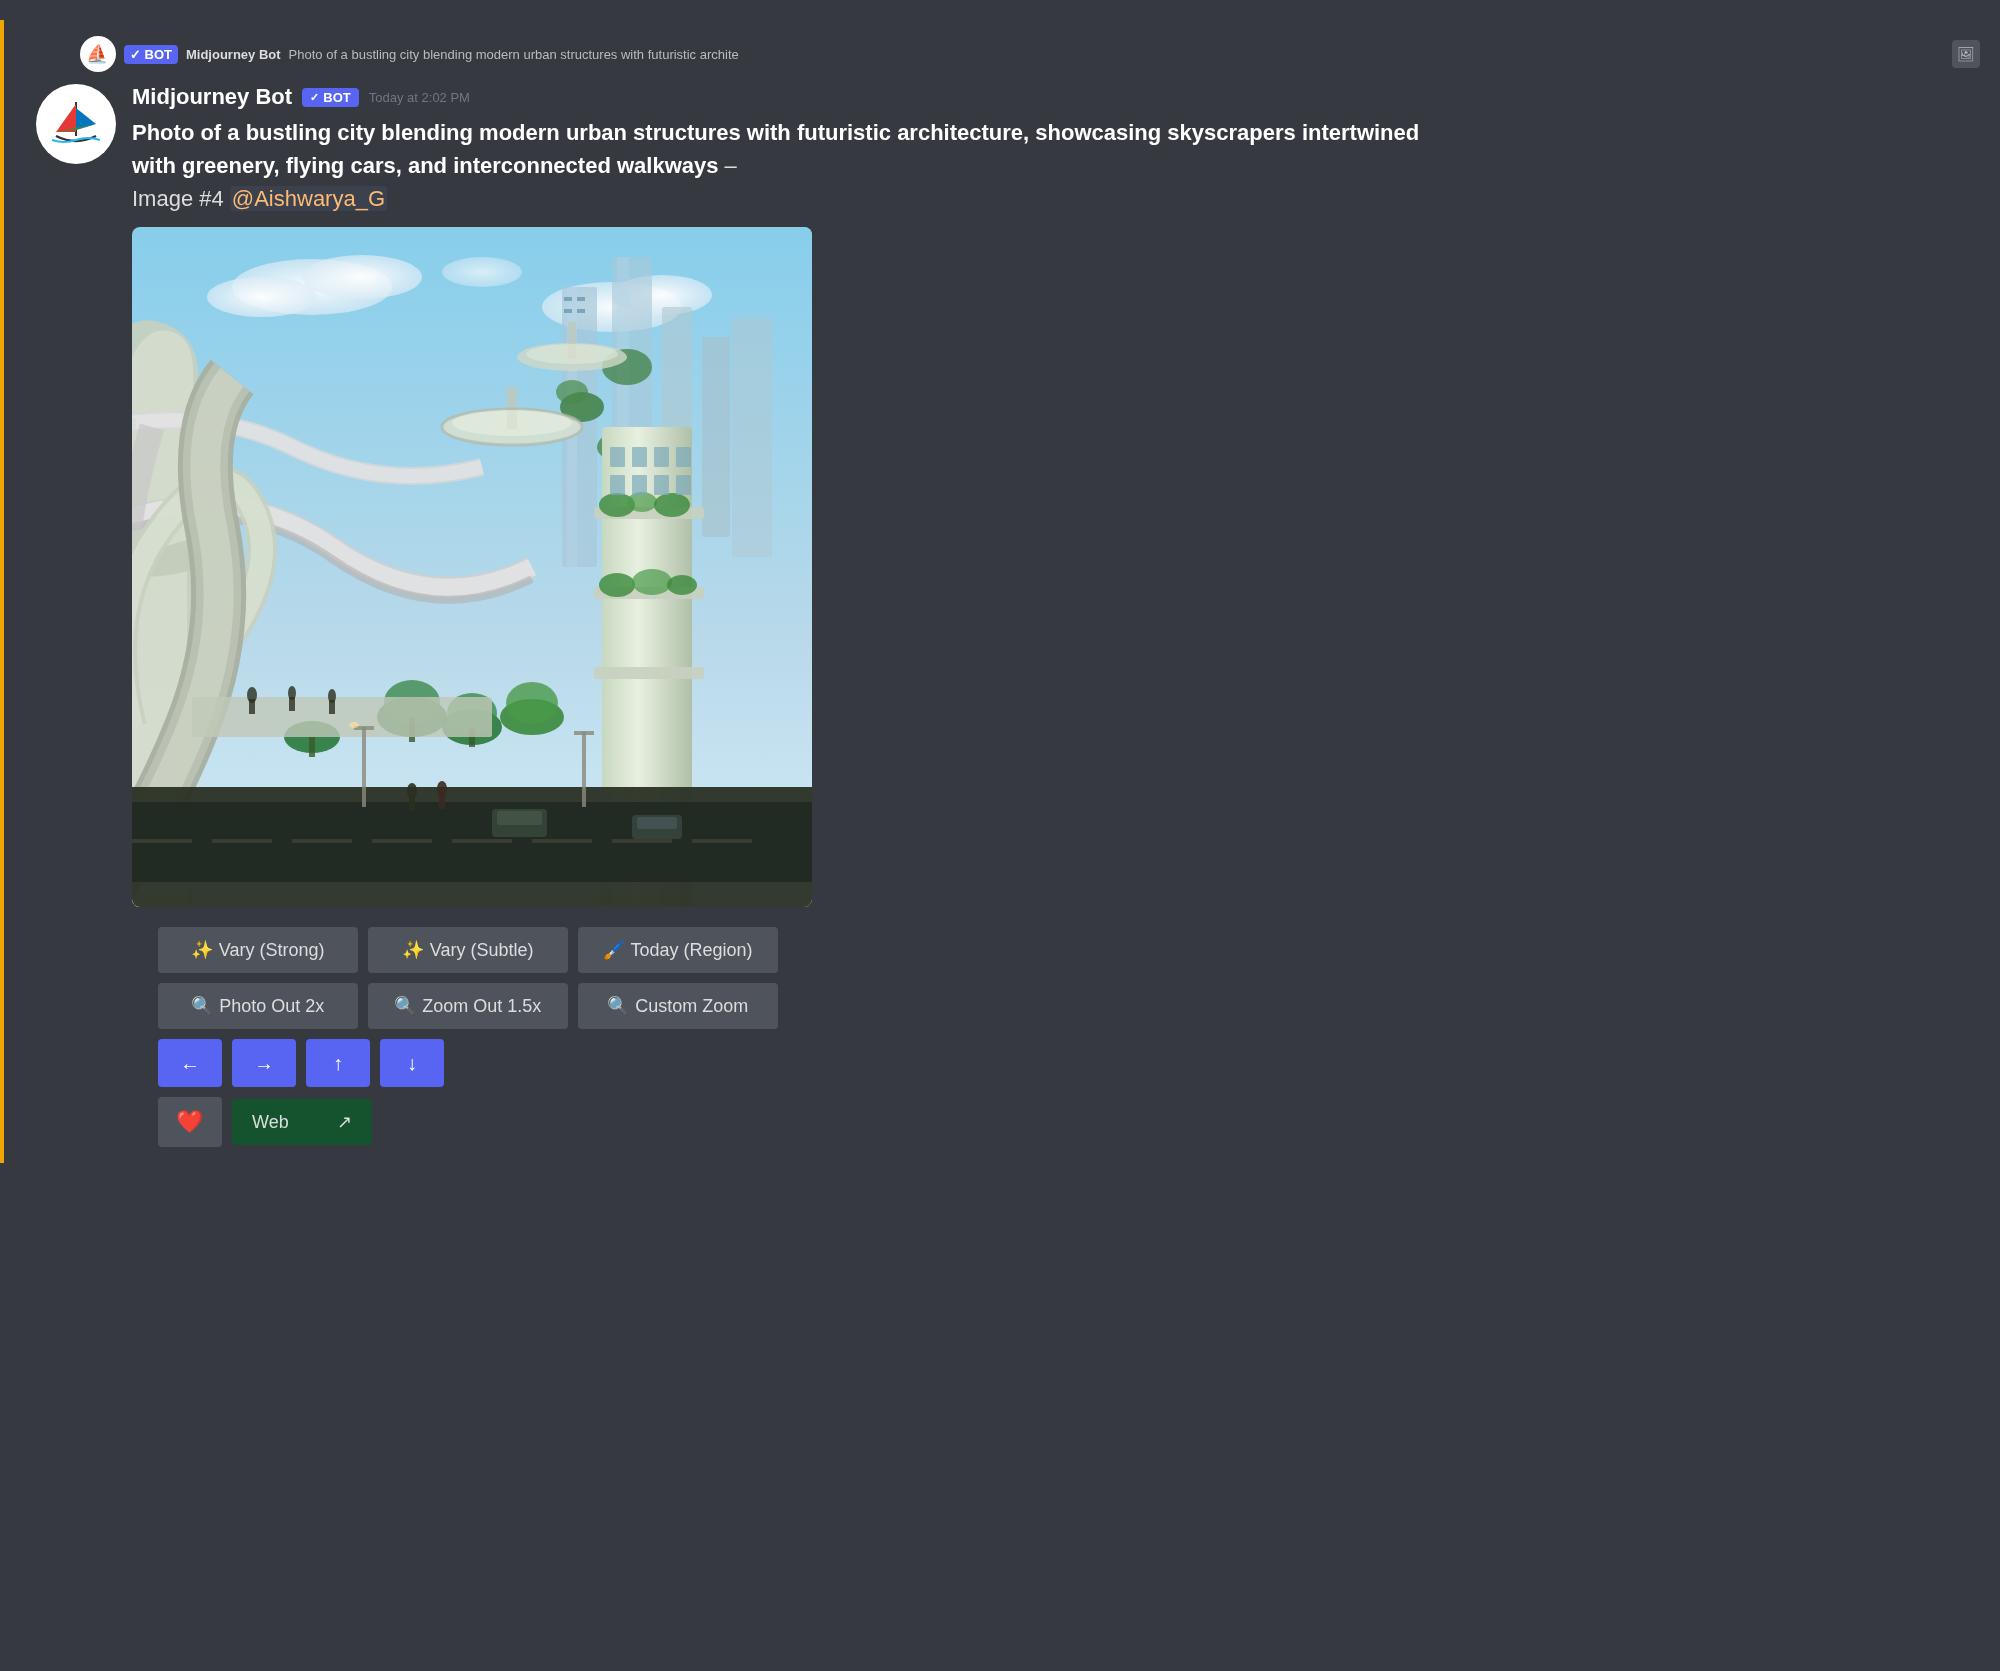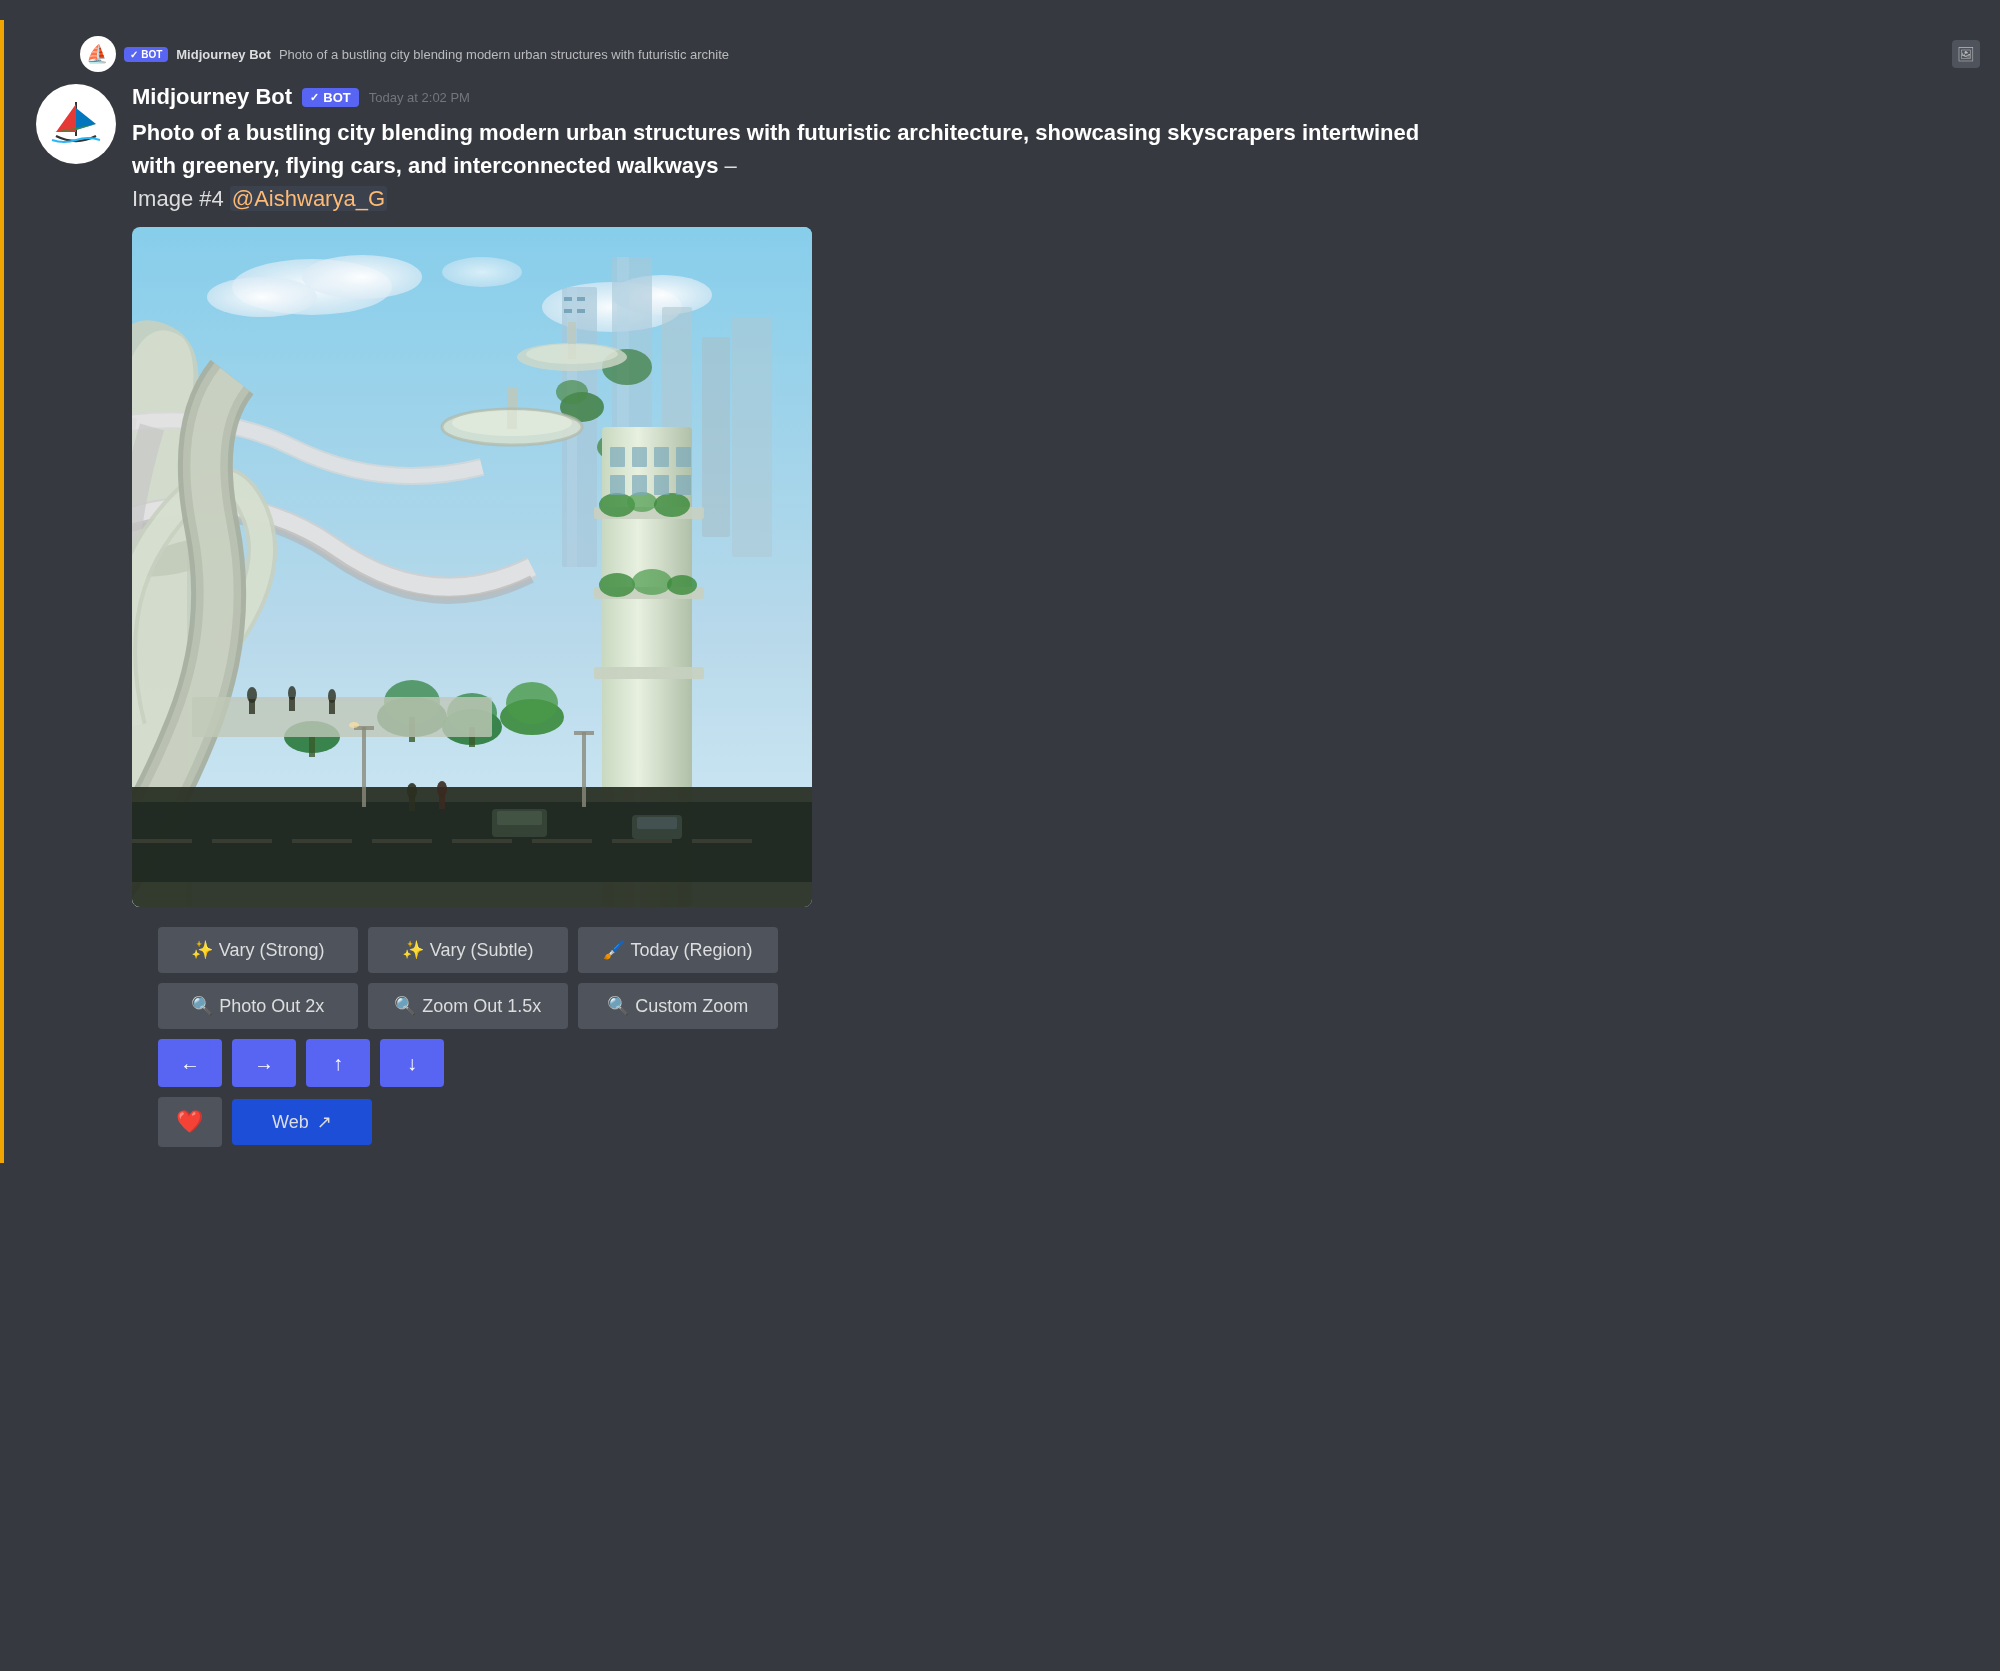--- a/index.html
+++ b/index.html
@@ -52,21 +52,21 @@
       display: flex;
       align-items: center;
       justify-content: center;
       font-size: 18px;
       flex-shrink: 0;
     }
 
     .bot-badge-small {
       background-color: #5865f2;
       color: white;
-      font-size: 10px;
+      font-size: 13px;
       font-weight: 600;
       padding: 2px 6px;
       border-radius: 4px;
       display: flex;
       align-items: center;
       gap: 3px;
     }
 
     .notification-text {
       color: #b9bbbe;
@@ -240,33 +240,33 @@
       font-size: 22px;
       cursor: pointer;
       display: flex;
       align-items: center;
       justify-content: center;
       min-width: 64px;
       min-height: 48px;
     }
 
     .web-button {
-      background-color: #1d4ed8;
+      background-color: #14532d;
       color: #dcddde;
       border: none;
       border-radius: 4px;
       padding: 12px 20px;
       font-size: 18px;
       font-weight: 500;
       cursor: pointer;
       display: flex;
       align-items: center;
       gap: 8px;
       min-width: 140px;
-      justify-content: center;
+      justify-content: space-between;
     }
 
     
     .sailboat-svg {
       width: 60px;
       height: 60px;
     }
   </style>
 </head>
 <body>

